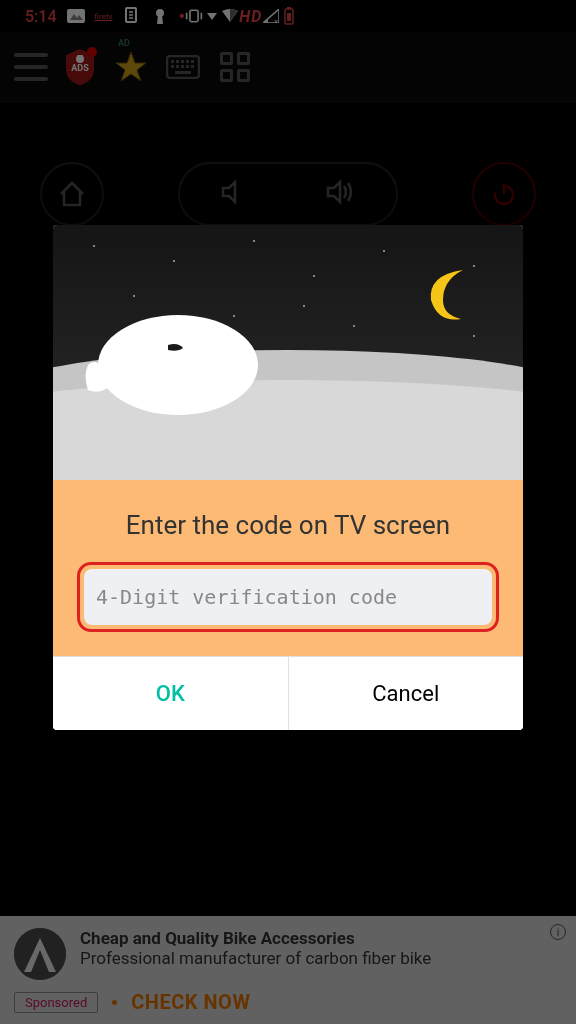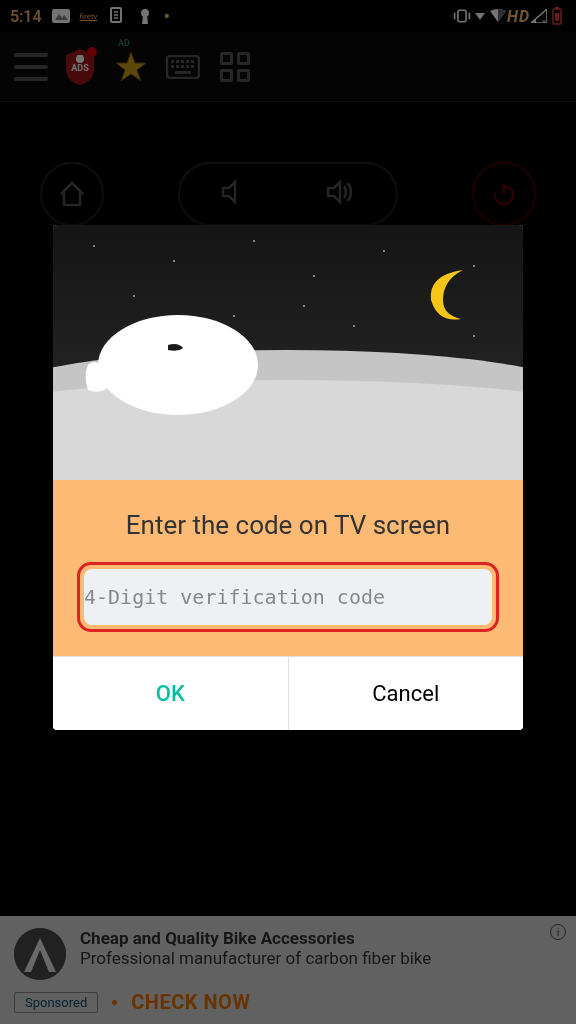--- a/index.html
+++ b/index.html
@@ -1,20 +1,20 @@
 <!DOCTYPE html>
 <html><head>
   <meta charset="utf-8">
   <style>
     * { margin: 0; padding: 0; box-sizing: border-box; }
     html, body { width: 576px; height: 1024px; overflow: hidden; font-family: -apple-system, Roboto, sans-serif; }
     body { background: #000; position: relative; }
 
     
-    .status-bar { height: 32px; display: flex; align-items: center; justify-content: space-between; padding: 0 10px; color: #fdba74; font-size: 16px; }
+    .status-bar { height: 32px; display: flex; align-items: center; padding: 0 25px; color: #ef4444; font-size: 16px; }
     .status-left { display: flex; align-items: center; gap: 10px; }
     .status-right { display: flex; align-items: center; }
     .clock { font-weight: 500; }
     .status-ic { width: 18px; height: 18px; display: flex; align-items: center; justify-content: center; }
     .hd { font-weight: 700; font-style: italic; letter-spacing: 1px; }
 
     
     .app-header { height: 70px; display: flex; align-items: center; padding: 0 14px; gap: 14px; background: #0a0a0a; border-bottom: 1px solid #1a1a1a; }
     .hamburger { width: 34px; height: 28px; display: flex; flex-direction: column; justify-content: space-between; }
     .hamburger div { height: 4px; background: #555; border-radius: 2px; }
@@ -41,37 +41,37 @@
     .dialog-illustration { height: 255px; background: linear-gradient(#151515 0%, #222 58%, #b8b8b8 58%, #d8d8d8 100%); position: relative; overflow: hidden; }
     .moon { position: absolute; top: 40px; right: 40px; width: 60px; height: 60px; }
     .wave1 { position: absolute; bottom: 0; left: -50px; right: -50px; height: 130px; background: #c5c5c5; border-radius: 50% 50% 0 0 / 40px 40px 0 0; }
     .wave2 { position: absolute; bottom: 0; left: -80px; right: -80px; height: 100px; background: #d8d8d8; border-radius: 50% 50% 0 0 / 35px 35px 0 0; }
     .whale { position: absolute; bottom: 60px; left: 30px; width: 180px; height: 130px; }
     .stars-dots { position: absolute; inset: 0; }
     .stars-dots i { position: absolute; width: 2px; height: 2px; background: #aaa; border-radius: 50%; }
     .dialog-body { padding: 30px 24px 24px; text-align: center; }
     .dialog-title { font-size: 26px; color: #333; margin-bottom: 22px; font-weight: 400; }
     .code-input-wrap { border: 3px solid #d22; border-radius: 14px; padding: 4px; }
-    .code-input { width: 100%; border: none; background: #eef0f3; border-radius: 8px; padding: 16px 0; font-size: 20px; font-family: monospace; color: #888; text-align: left; outline: none; }
+    .code-input { width: 100%; border: none; background: #eef0f3; border-radius: 8px; padding: 16px 12px; font-size: 20px; font-family: monospace; color: #888; text-align: left; outline: none; }
     .code-input::placeholder { color: #888; }
     .dialog-actions { display: flex; border-top: 1px solid #e0e0e0; }
     .dialog-btn { flex: 1; padding: 24px 0; text-align: center; font-size: 22px; background: #fff; }
     .dialog-btn:first-child { border-right: 1px solid #e0e0e0; color: #555; }
     .dialog-btn.ok { color: #00bfa5; font-weight: 500; }
 
     
     .ad-banner { position: absolute; bottom: 0; left: 0; right: 0; background: #d8d8d8; padding: 12px 14px 10px; z-index: 3; }
     .ad-top { display: flex; gap: 14px; align-items: flex-start; }
     .ad-logo { width: 52px; height: 52px; border-radius: 50%; background: #4a4a4a; display: flex; align-items: center; justify-content: center; overflow: hidden; }
     .ad-text { flex: 1; }
     .ad-title { font-weight: 700; color: #333; font-size: 17px; }
     .ad-desc { color: #333; font-size: 17px; }
     .ad-info { position: absolute; top: 8px; right: 10px; width: 16px; height: 16px; border: 1.5px solid #555; border-radius: 50%; font-size: 11px; color: #555; display: flex; align-items: center; justify-content: center; }
     .ad-bottom { display: flex; align-items: center; gap: 14px; margin-top: 10px; }
-    .sponsored { border: 1px solid #888; padding: 2px 10px; font-size: 13px; color: #0c4a6e; border-radius: 2px; }
+    .sponsored { border: 1px solid #888; padding: 2px 10px; font-size: 13px; color: #be185d; border-radius: 2px; }
     .ad-dot { width: 5px; height: 5px; background: #e57300; border-radius: 50%; }
     .check-now { color: #e57300; font-weight: 700; font-size: 20px; letter-spacing: 0.5px; }
   </style>
 </head>
 <body>
 
 <div class="status-bar">
   <div class="status-left">
     <span class="clock">5:14</span>
     <span class="status-ic">

